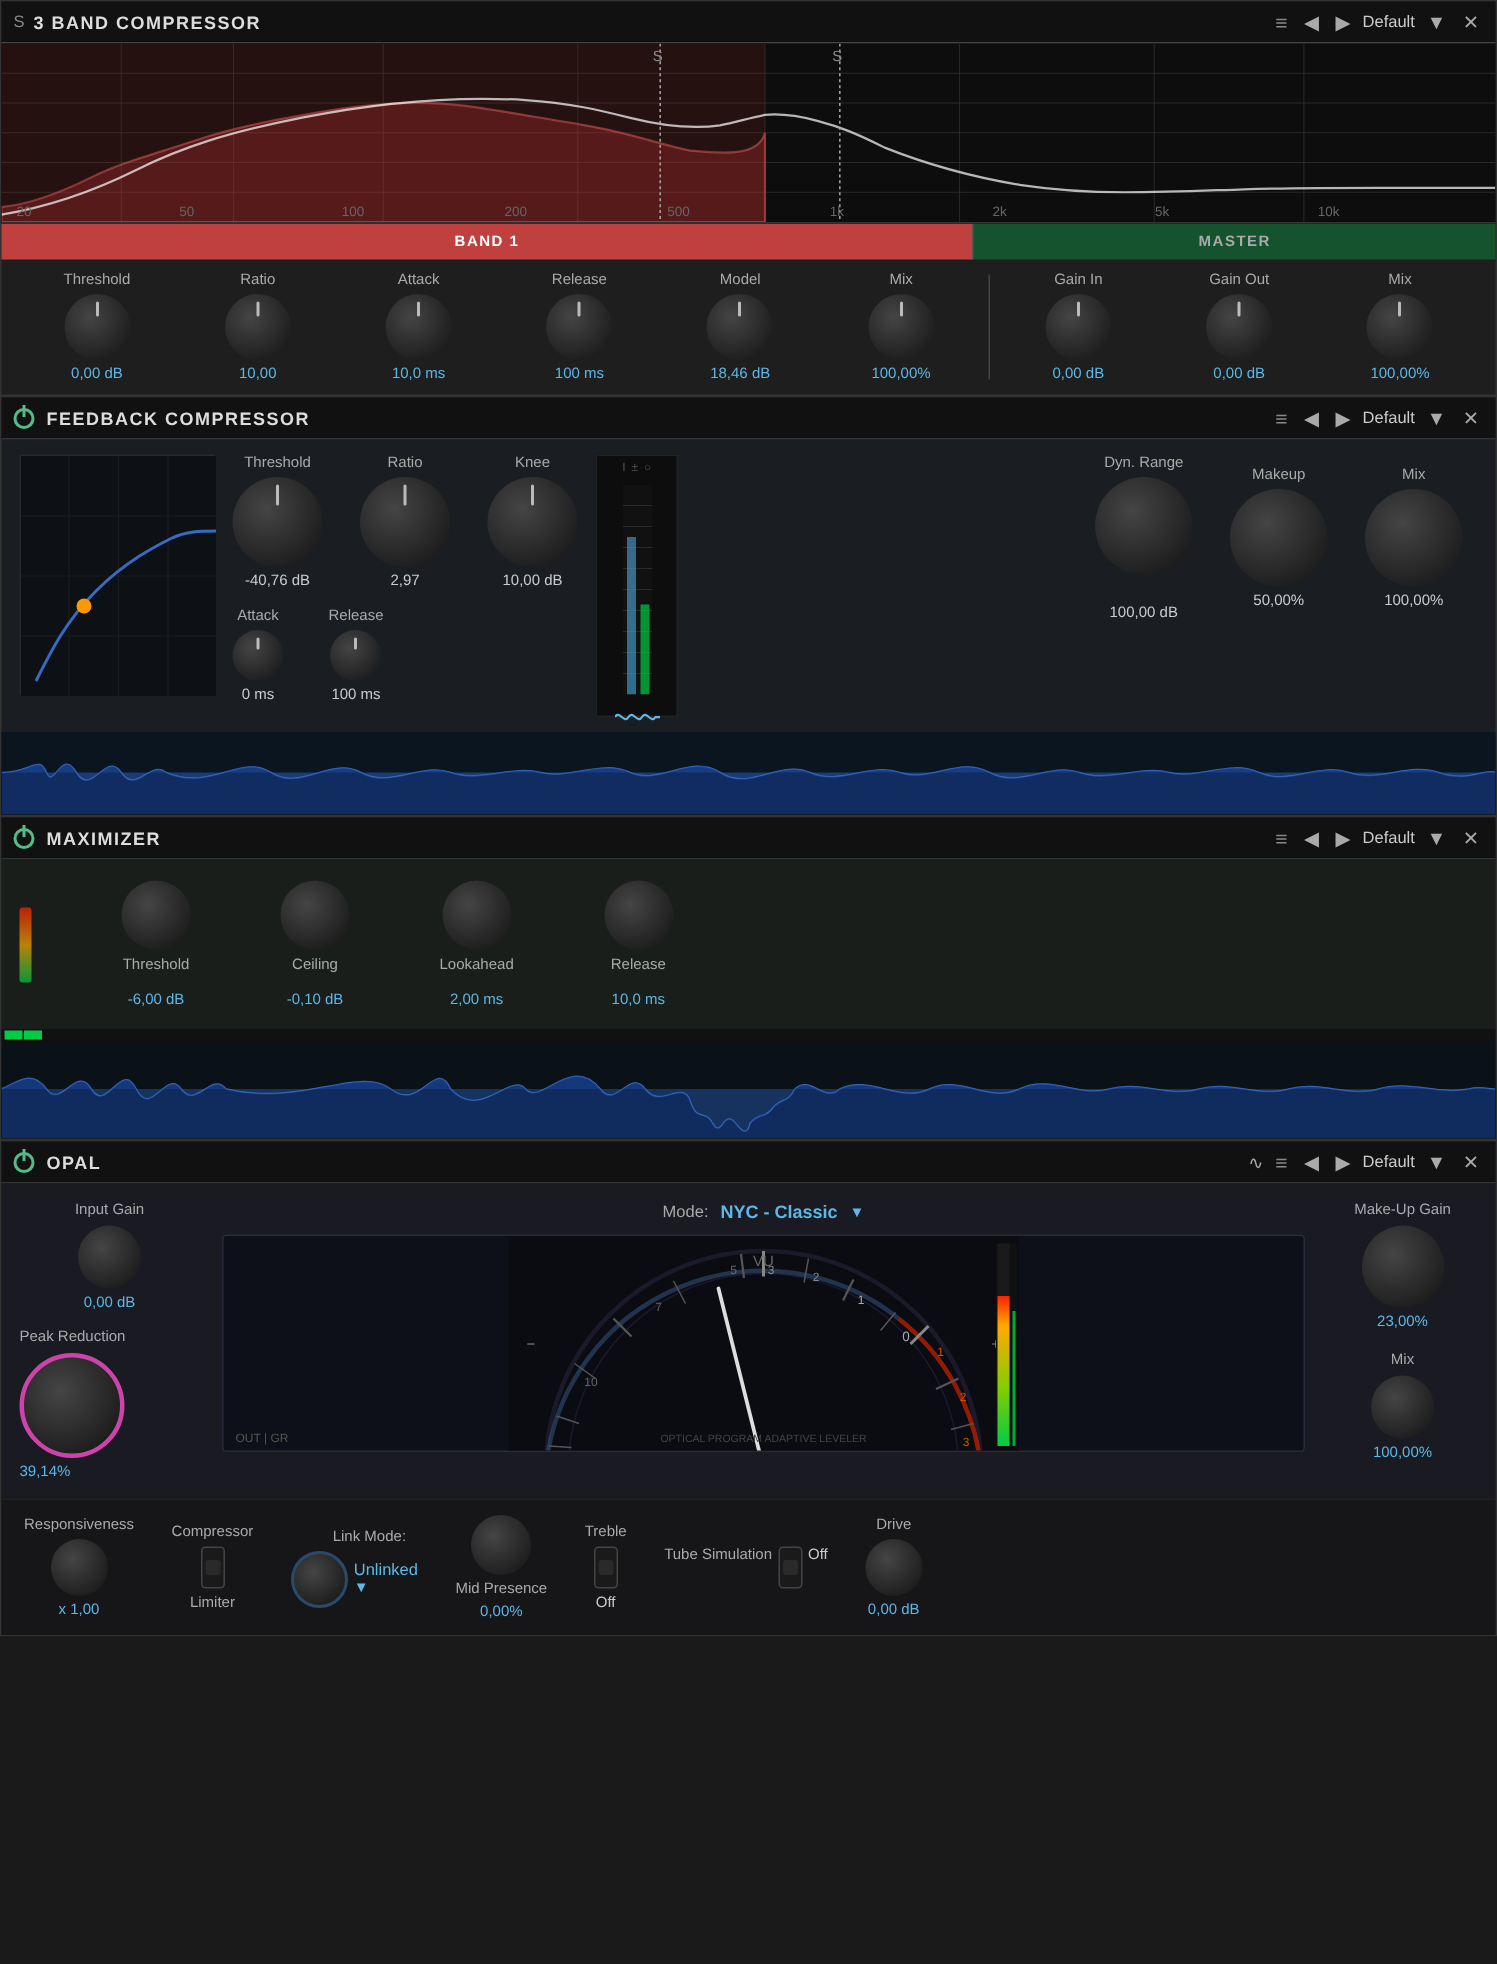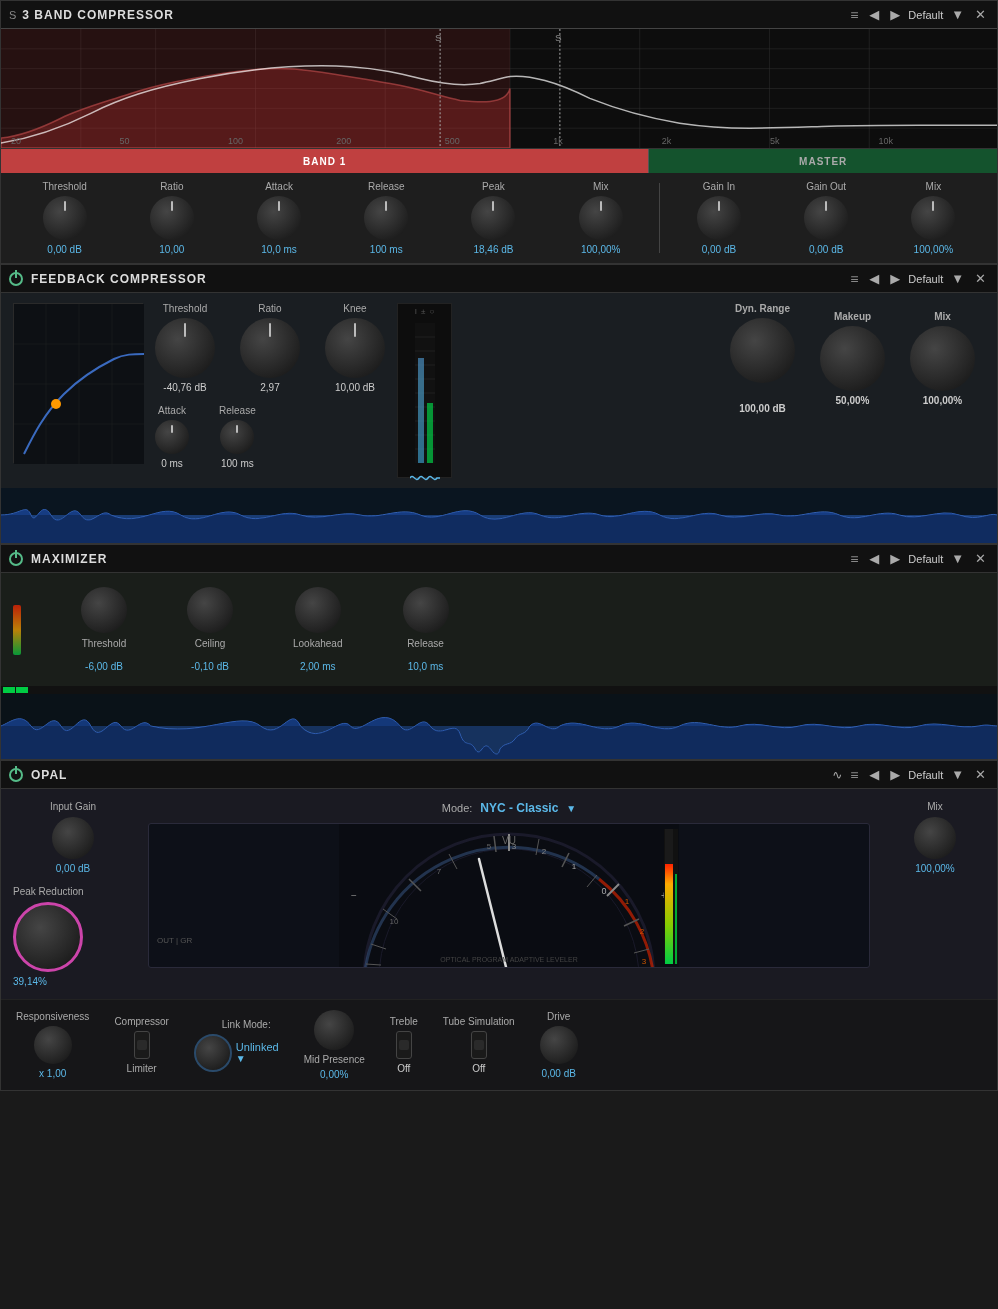--- a/index.html
+++ b/index.html
@@ -314,21 +314,21 @@
       <span class="knob-value" style="color:#5bb8e8;">10,0 ms</span>
     </div>
 
     <div class="knob-group">
       <span class="knob-label">Release</span>
       <div class="knob-body knob-44 blue-ring" style="width:44px;height:44px;"></div>
       <span class="knob-value" style="color:#5bb8e8;">100 ms</span>
     </div>
 
     <div class="knob-group">
-      <span class="knob-label">Peak</span>
+      <span class="knob-label">Model</span>
       <div class="knob-body knob-44 teal-ring" style="width:44px;height:44px;"></div>
       <span class="knob-value" style="color:#5bb8e8;">18,46 dB</span>
     </div>
 
     <div class="knob-group">
       <span class="knob-label">Mix</span>
       <div class="knob-body knob-44 blue-ring" style="width:44px;height:44px;"></div>
       <span class="knob-value" style="color:#5bb8e8;">100,00%</span>
     </div>
 
@@ -460,21 +460,21 @@
       </div>
 
       <div style="display:flex;justify-content:center;padding:4px;">
         <svg width="30" height="14" viewBox="0 0 30 14">
           <path d="M0,7 C3,2 6,12 9,7 C12,2 15,12 18,7 C21,2 24,12 27,7 L30,7" fill="none" stroke="#5bb8e8" stroke-width="1.5"></path>
           <polygon points="30,4 30,10 36,7" fill="#5bb8e8"></polygon>
         </svg>
       </div>
     </div>
 
-    <div style="flex:1;display:flex;align-items:center;justify-content:flex-end;gap:25px;padding-right:10px;font-weight:bold;">
+    <div style="flex:1;display:flex;align-items:center;justify-content:flex-end;gap:25px;padding-right:10px;">
       <div class="fb-knob-group">
         <span class="knob-label">Dyn. Range</span>
         <div class="knob-body blue-ring" style="width:65px;height:65px;"></div>
         <span style="color:#ccc;font-size:10px;margin-top:20px;">100,00 dB</span>
       </div>
       <div class="fb-knob-group">
         <span class="knob-label">Makeup</span>
         <div class="knob-body blue-ring" style="width:65px;height:65px;"></div>
         <span style="color:#ccc;font-size:10px;margin-top:4px;">50,00%</span>
       </div>
@@ -649,27 +649,32 @@
           <rect x="325" y="5" width="10" height="135" fill="#111"></rect>
 
           <rect x="326" y="40" width="8" height="100" fill="url(#meterGrad)"></rect>
           <rect x="326" y="5" width="8" height="35" fill="#1a1a1a"></rect>
 
           <rect x="335" y="5" width="4" height="135" fill="#111"></rect>
           <rect x="336" y="50" width="2" height="90" fill="#00aa33"></rect>
         </svg>
 
         
-        <div style="position:absolute;bottom:22px;left:8px;font-size:8px;color:#555;">OUT | GR</div>
+        <div style="position:absolute;bottom:4px;left:8px;font-size:8px;color:#555;">OUT | GR</div>
         <div style="position:absolute;bottom:4px;left:50%;transform:translateX(-50%);font-size:7px;color:#444;white-space:nowrap;">OPTICAL PROGRAM ADAPTIVE LEVELER</div>
       </div>
     </div>
 
     <div style="display:flex;flex-direction:column;align-items:center;gap:14px;width:100px;">
 
+      <div style="display:flex;flex-direction:column;align-items:center;">
+        <span style="color:#aaa;font-size:10px;margin-bottom:5px;">Make-Up Gain</span>
+        <div class="knob-body blue-ring" style="width:55px;height:55px;"></div>
+        <span style="color:#5bb8e8;font-size:10px;margin-top:4px;">23,00%</span>
+      </div>
 
       <div style="display:flex;flex-direction:column;align-items:center;">
         <span style="color:#aaa;font-size:10px;margin-bottom:5px;">Mix</span>
         <div class="knob-body blue-ring" style="width:42px;height:42px;"></div>
         <span style="color:#5bb8e8;font-size:10px;margin-top:4px;">100,00%</span>
       </div>
     </div>
   </div>
 
   <div style="display:flex;align-items:center;padding:10px 15px;gap:25px;background:#161618;border-top:1px solid #222;flex-wrap:wrap;">
@@ -706,21 +711,21 @@
     </div>
 
     <div style="display:flex;flex-direction:column;align-items:center;gap:4px;">
       <span style="color:#aaa;font-size:10px;">Treble</span>
       <div style="width:16px;height:28px;background:#1a1a1a;border:1px solid #444;border-radius:3px;cursor:pointer;display:flex;align-items:center;justify-content:center;">
         <div style="width:10px;height:10px;border-radius:2px;background:#2a2a2a;"></div>
       </div>
       <span style="color:#ccc;font-size:10px;">Off</span>
     </div>
 
-    <div style="display:flex;flex-direction:column;align-items:center;gap:4px;">
+    <div style="display:flex;flex-direction:row;gap:4px;">
       <span style="color:#aaa;font-size:10px;">Tube Simulation</span>
       <div style="width:16px;height:28px;background:#1a1a1a;border:1px solid #444;border-radius:3px;cursor:pointer;display:flex;align-items:center;justify-content:center;">
         <div style="width:10px;height:10px;border-radius:2px;background:#2a2a2a;"></div>
       </div>
       <span style="color:#ccc;font-size:10px;">Off</span>
     </div>
 
     <div style="display:flex;flex-direction:column;align-items:center;gap:4px;">
       <span style="color:#aaa;font-size:10px;">Drive</span>
       <div class="knob-body blue-ring" style="width:38px;height:38px;"></div>

